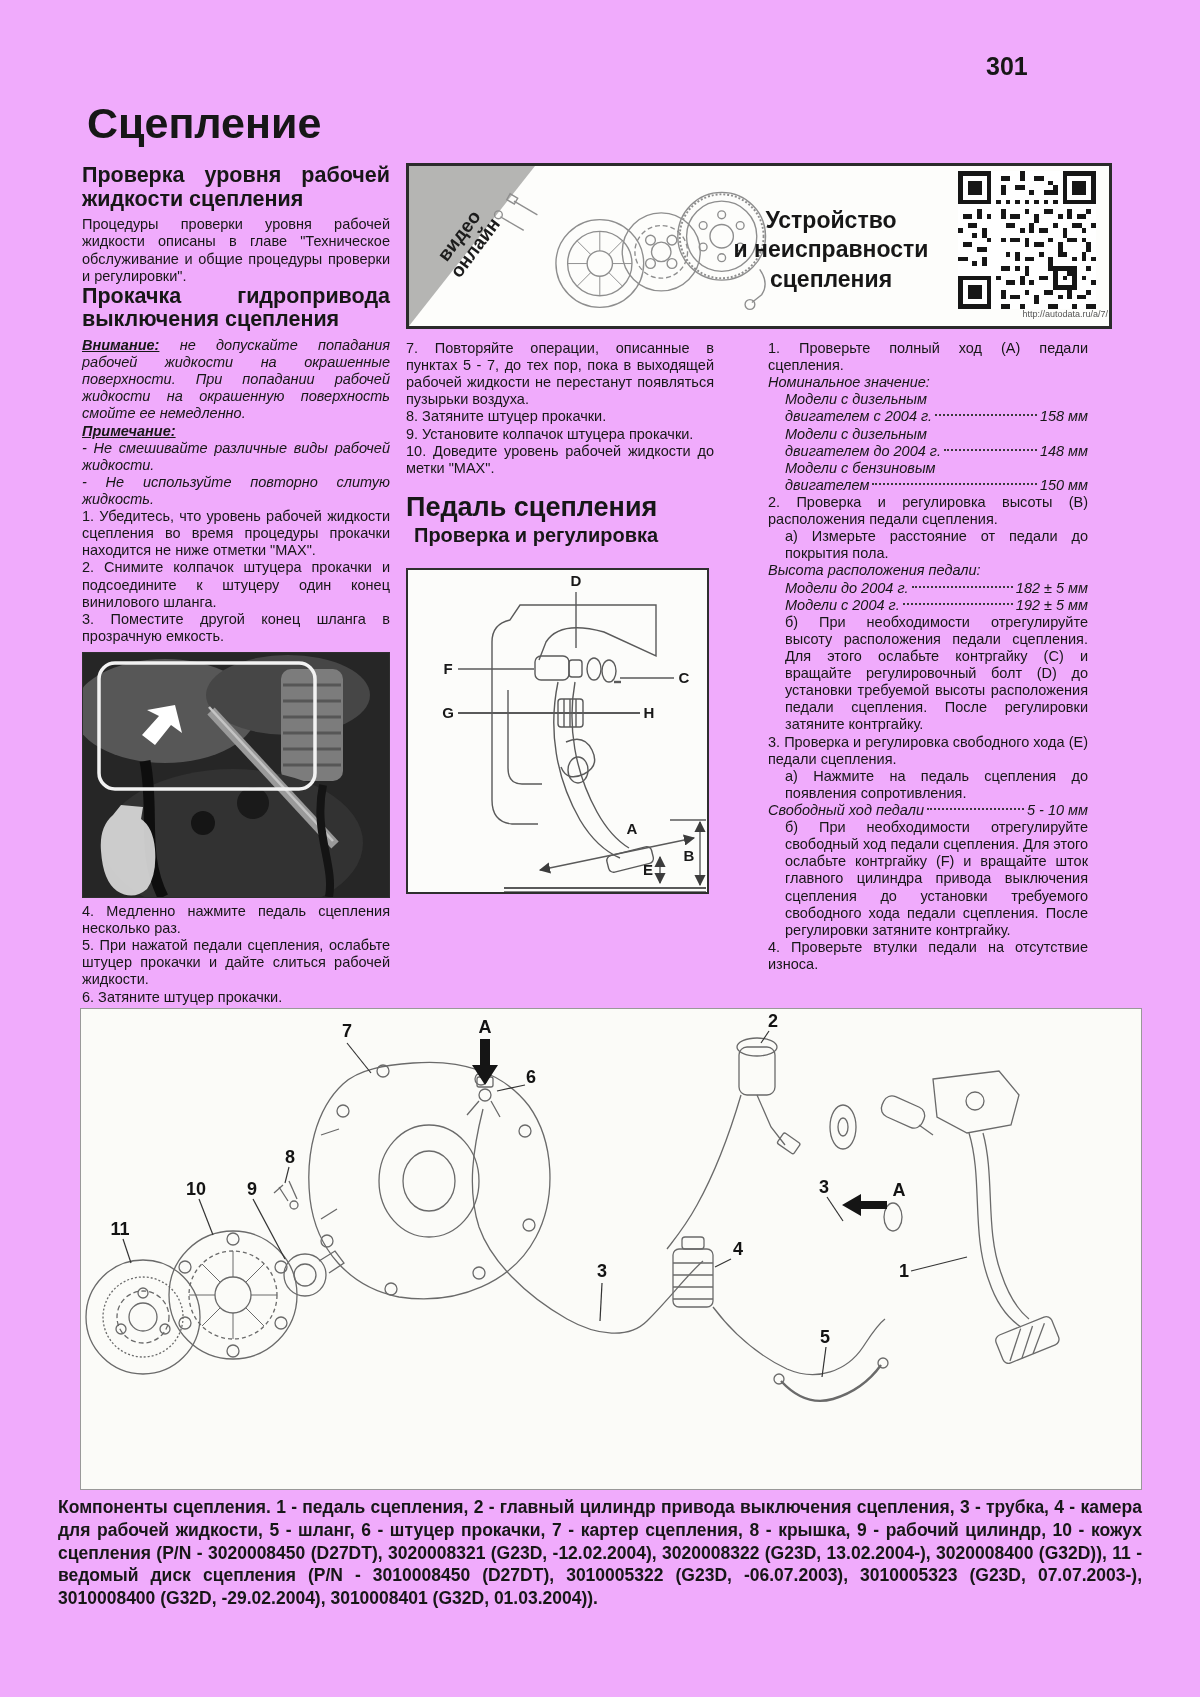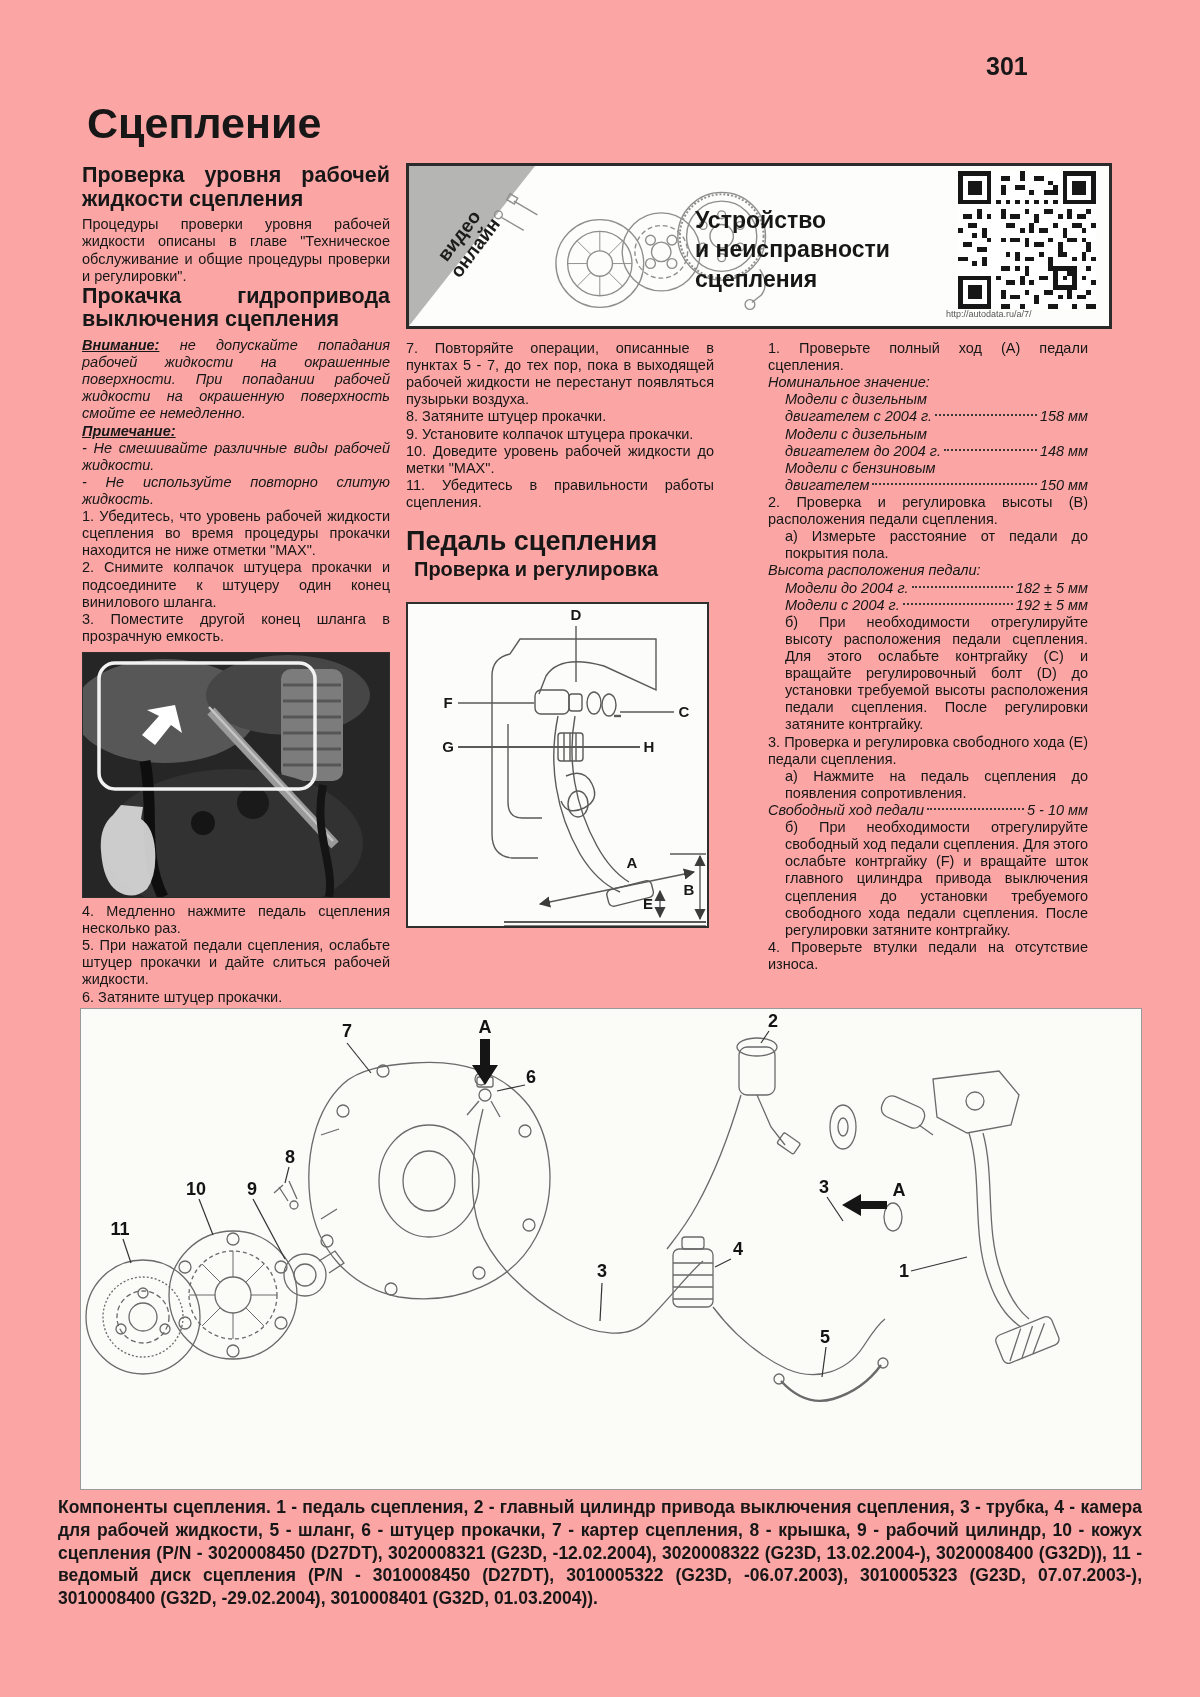--- a/index.html
+++ b/index.html
@@ -1,16 +1,16 @@
 <!DOCTYPE html>
 <html><head>
 <meta charset="utf-8">
 <style>
   html,body{margin:0;padding:0;background:#e9e9e7;}
-  .page{position:relative;width:1200px;height:1697px;background:#fca5a5;font-family:"Liberation Sans",sans-serif;color:#171717;overflow:hidden;}
+  .page{position:relative;width:1200px;height:1697px;background:#f0abfc;font-family:"Liberation Sans",sans-serif;color:#171717;overflow:hidden;}
   .pagenum{position:absolute;top:52px;left:986px;font-size:25px;font-weight:bold;}
   .title{position:absolute;top:94px;left:82px;font-size:43px;font-weight:bold;margin:5px;}
   .col{position:absolute;font-size:14.5px;line-height:1.18;text-align:justify;}
   .col p{margin:0;}
   .col-left{left:82px;top:164px;width:308px;}
   .col-mid{left:406px;top:340px;width:308px;}
   .col-right{left:768px;top:340px;width:320px;}
   h2.sec{font-size:21.5px;line-height:1.1;margin:0 0 5px 0;}
   h2.mid{font-size:27px;line-height:1.05;margin:16px 0 4px 0;}
   h3.sub{font-size:20px;line-height:1.05;margin:0 0 0 8px;}
@@ -21,23 +21,23 @@
   .spec{font-style:italic;}
   .spec-item{padding-left:17px;}
   .spec-row{display:flex;align-items:center;}
   .dots{flex:1;border-bottom:2px dotted #3a3a3a;margin:0 3px 3px 3px;min-width:14px;}
   .sv{white-space:nowrap;}
   .photo-wrap{margin:7px 0 5px 0;border:1px solid #2e2e2e;line-height:0;width:306px;}
   .banner{position:absolute;left:406px;top:163px;width:700px;height:160px;border:3px solid #2b2b2b;background:#fdfdfb;}
   .ribbon{position:absolute;left:0;top:0;width:126px;height:160px;background:#b5b5b3;clip-path:polygon(0 0,100% 0,0 100%);}
   .ribbon-text{position:absolute;left:-8px;top:56px;width:132px;transform:rotate(-53deg);text-align:center;font-size:19px;font-weight:bold;line-height:1.03;color:#1c1c1c;}
   .banner-art{position:absolute;left:72px;top:2px;width:300px;height:156px;}
-  .banner-title{position:absolute;left:286px;top:40px;width:272px;text-align:left;font-weight:bold;font-size:23px;line-height:1.28;}
+  .banner-title{position:absolute;left:286px;top:40px;width:272px;text-align:center;font-weight:bold;font-size:23px;line-height:1.28;}
   .qr{position:absolute;left:549px;top:5px;width:138px;height:138px;}
-  .qr-url{position:absolute;left:537px;top:143px;width:162px;text-align:left;font-size:9px;color:#555;}
+  .qr-url{position:absolute;left:537px;top:143px;width:162px;text-align:right;font-size:9px;color:#555;}
   .diagram-box{width:299px;height:322px;border:2px solid #2f2f2f;margin-top:22px;background:#fcfcfa;}
   .diagram-box svg{display:block;}
   .exploded{position:absolute;left:80px;top:1008px;width:1060px;height:480px;border:1px solid #999;background:#fbfbf8;}
   .caption{position:absolute;left:58px;top:1496px;width:1084px;font-size:17.5px;font-weight:bold;line-height:1.3;text-align:justify;margin:0;}
   svg text{font-family:"Liberation Sans",sans-serif;}
 </style>
 </head>
 <body>
 
 <div class="page">
@@ -258,21 +258,20 @@
       </g>
     </svg>
     <div class="qr-url">http://autodata.ru/a/7/</div>
   </div>
 
   <div class="col col-mid">
     <p>7. Повторяйте операции, описанные в пунктах 5 - 7, до тех пор, пока в выходящей рабочей жидкости не перестанут появляться пузырьки воздуха.</p>
     <p>8. Затяните штуцер прокачки.</p>
     <p>9. Установите колпачок штуцера прокачки.</p>
     <p>10. Доведите уровень рабочей жидкости до метки "MAX".</p>
-    <p>11. Убедитесь в правильности работы сцепления.</p>
 
     <h2 class="mid">Педаль сцепления</h2>
     <h3 class="sub">Проверка и регулировка</h3>
 
     <div class="diagram-box">
       <svg width="299" height="322" viewBox="0 0 299 322">
         <defs>
           <marker id="ah1" viewBox="0 0 10 10" refX="9" refY="5" markerWidth="8" markerHeight="8" orient="auto-start-reverse">
               <path d="M0,0 L10,5 L0,10 z" fill="#3c3c3c"></path>
             </marker>

